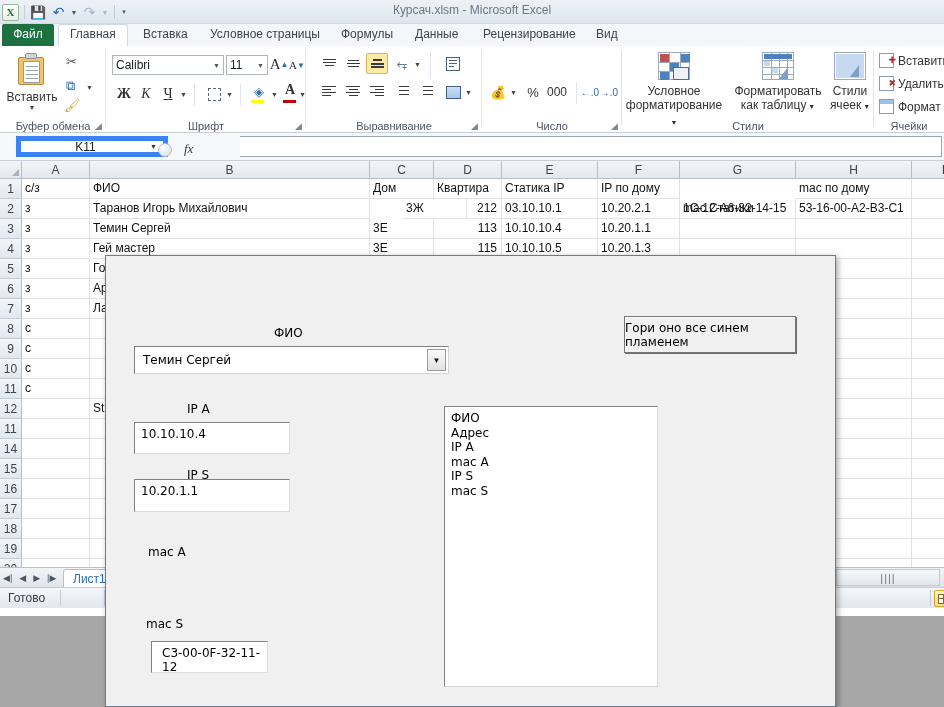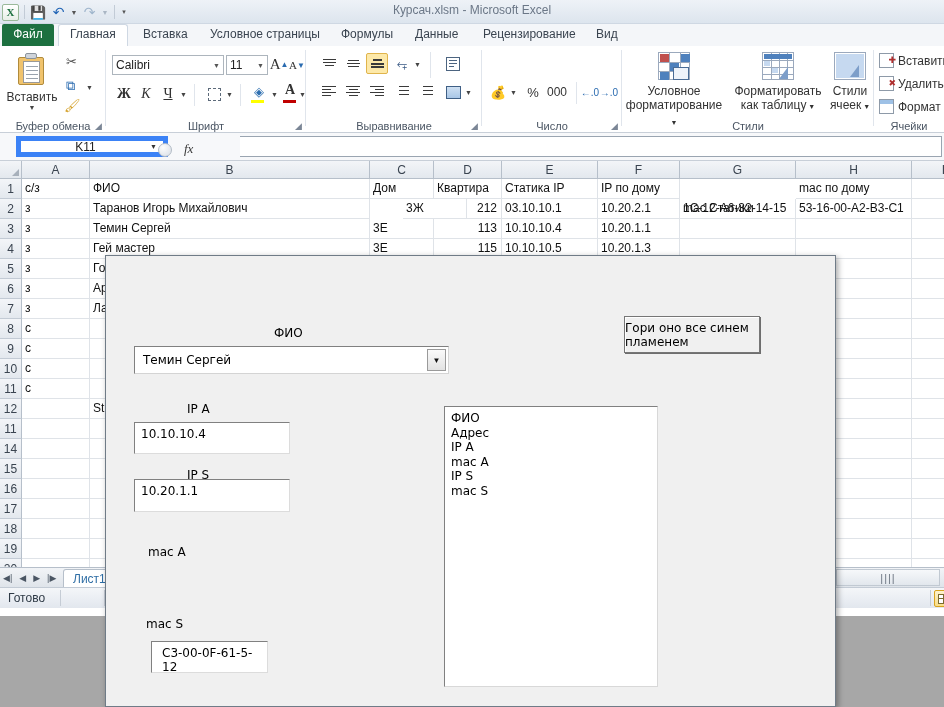--- a/index.html
+++ b/index.html
@@ -868,32 +868,32 @@
   </div>
 
   <div class="userform">
 
     <div class="uf-label" style="left:168px;top:70px;">ФИО</div>
     <div class="uf-combo" style="left:28px;top:90px;width:315px;height:28px;">
       <span class="cval">Темин Сергей</span>
       <span class="carrow">▼</span>
     </div>
 
-    <div class="uf-button" style="left:518px;top:60px;width:136px;height:37px;">Гори оно все синем пламенем</div>
+    <div class="uf-button" style="left:518px;top:60px;width:172px;height:37px;">Гори оно все синем пламенем</div>
 
     <div class="uf-label" style="left:81px;top:146px;">IP A</div>
     <div class="uf-textbox" style="left:28px;top:166px;width:156px;height:32px;">10.10.10.4</div>
 
     <div class="uf-label" style="left:81px;top:212px;">IP S</div>
     <div class="uf-textbox" style="left:28px;top:223px;width:156px;height:33px;">10.20.1.1</div>
 
     <div class="uf-label" style="left:42px;top:289px;">mac A</div>
 
     <div class="uf-label" style="left:40px;top:361px;">mac S</div>
-    <div class="uf-textbox" style="left:45px;top:385px;width:117px;height:32px;padding-left:10px;">C3-00-0F-61-5-12</div>
+    <div class="uf-textbox" style="left:45px;top:385px;width:117px;height:32px;padding-left:10px;">C3-00-0F-32-11-12</div>
 
     <div class="uf-listbox" style="left:338px;top:150px;width:214px;height:281px;">
       <div id="listbox-items">
           <div>ФИО</div>
           <div>Адрес</div>
           <div>IP A</div>
           <div>mac A</div>
           <div>IP S</div>
           <div>mac S</div>
         </div>

